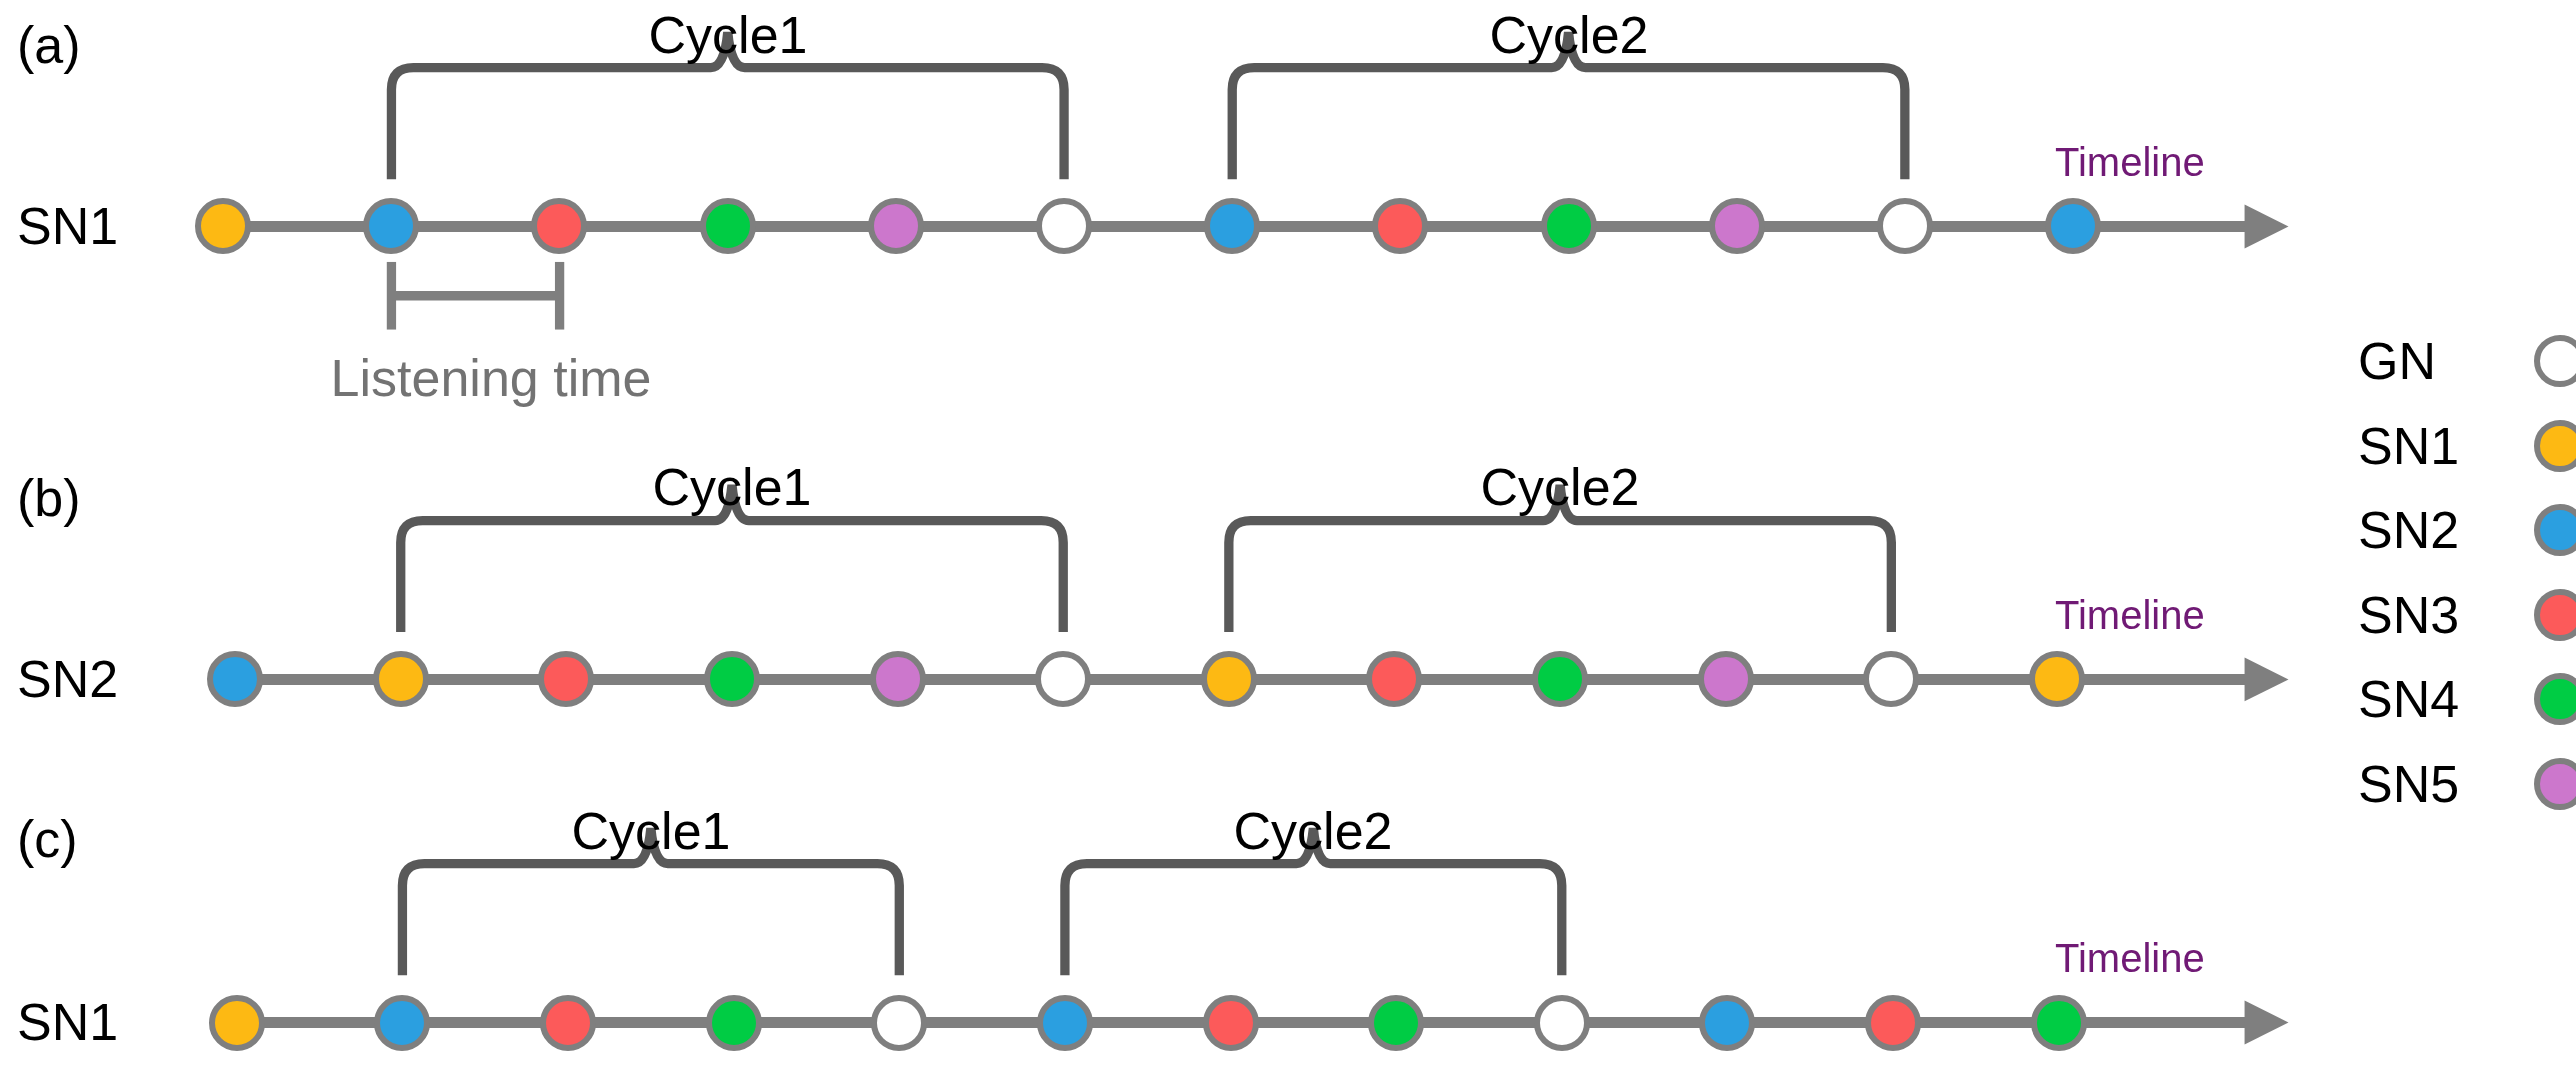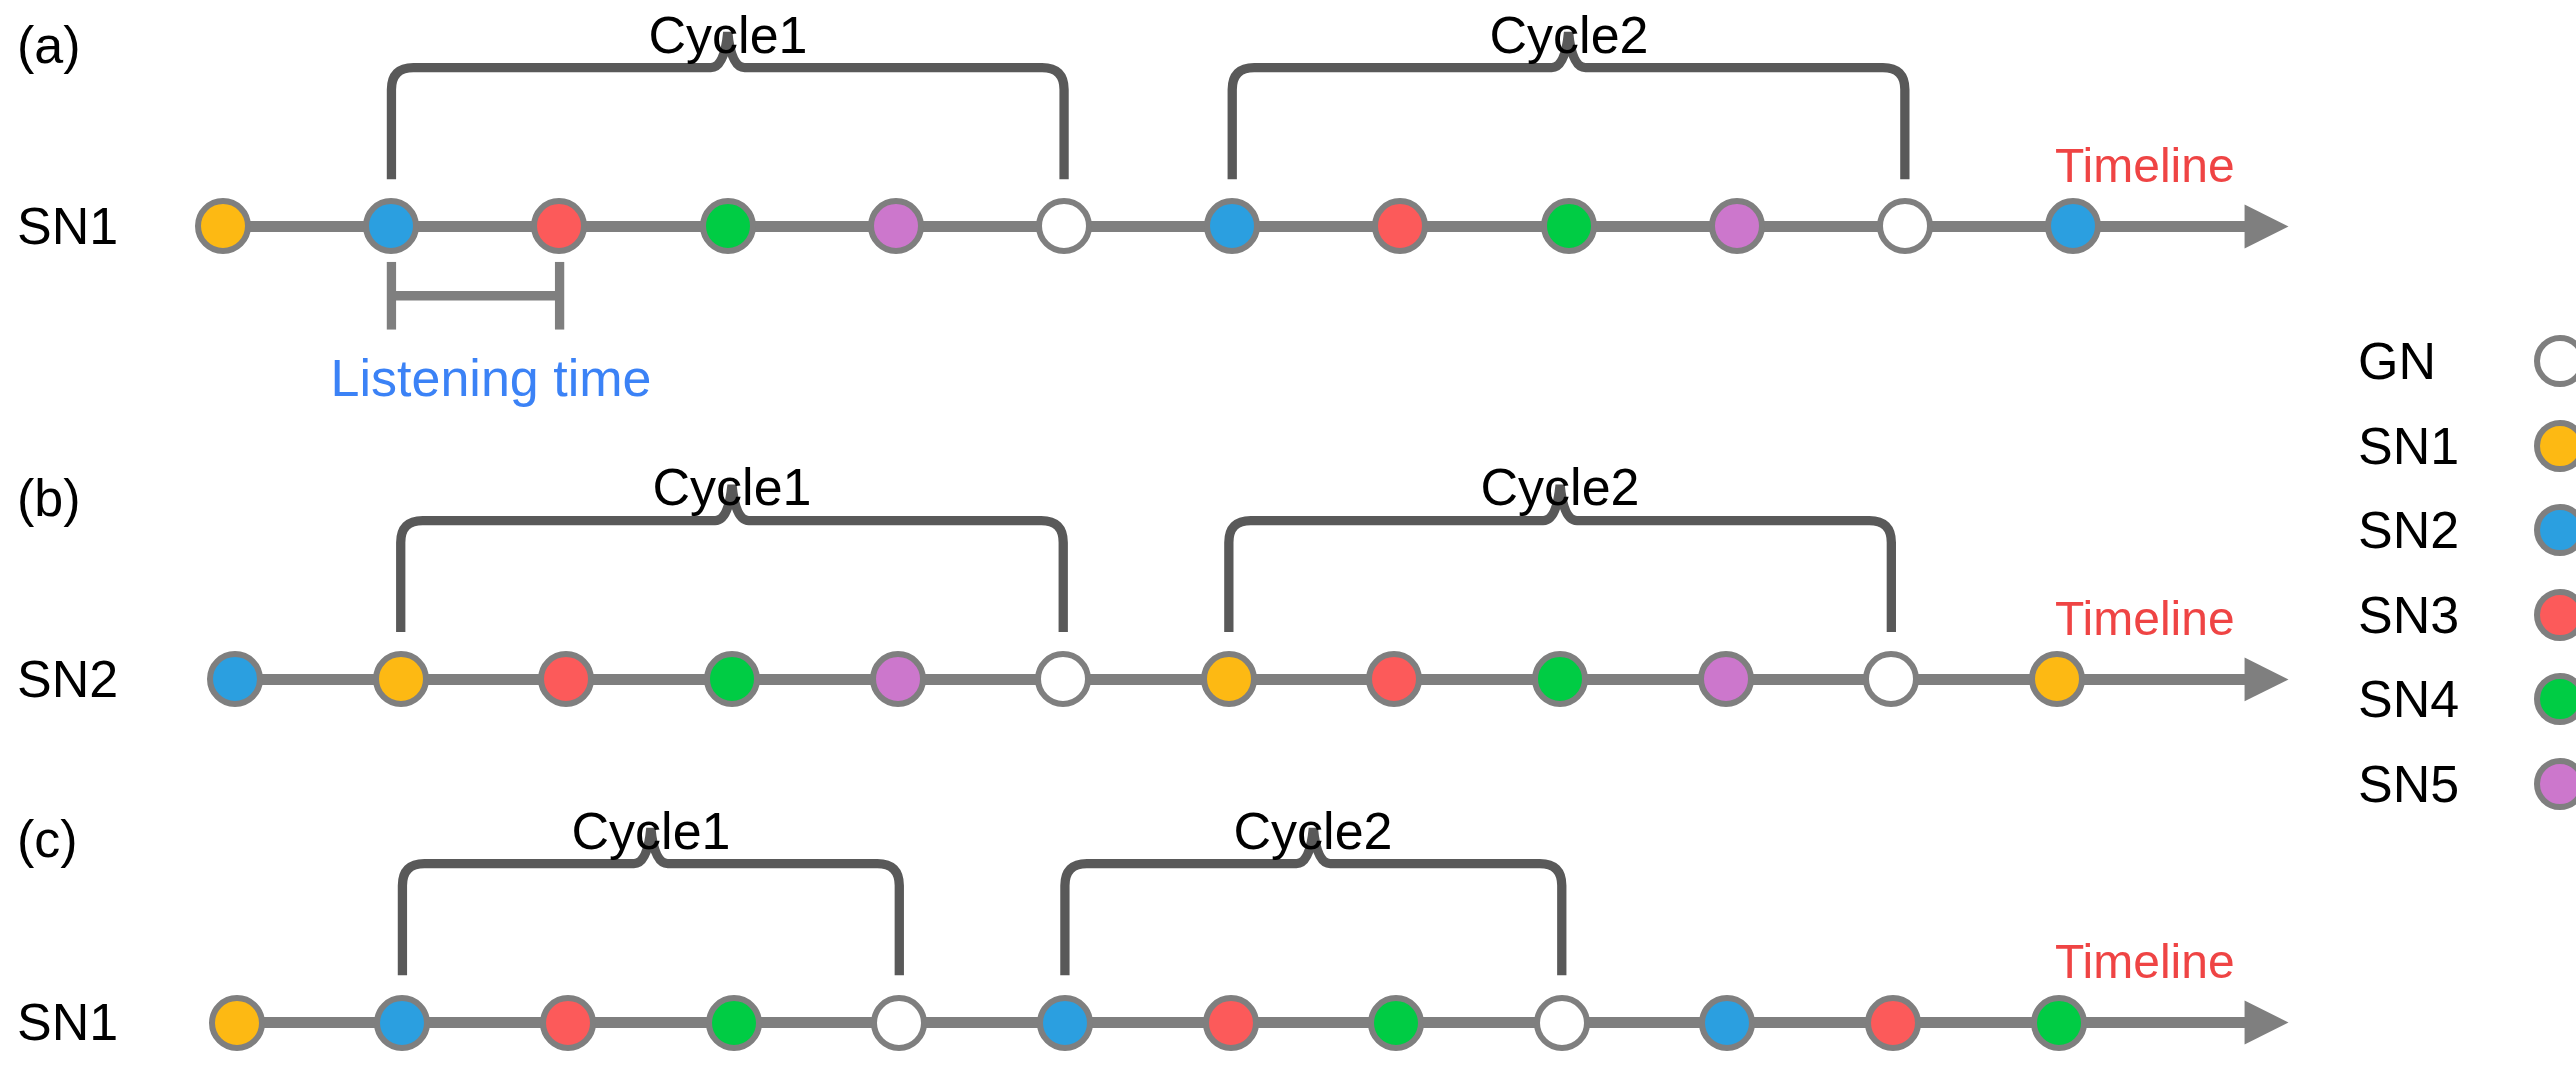--- a/index.html
+++ b/index.html
@@ -30,30 +30,30 @@
     position:absolute;
     font-size:52px;
     line-height:1;
     color:#000;
     white-space:nowrap;
     text-align:center;
     transform:translateX(-50%);
   }
   .timeline-label{
     position:absolute;
-    font-size:48px;
+    font-size:40px;
     line-height:1;
-    color:#ef4444;
+    color:#701a75;
     white-space:nowrap;
   }
   .listen-label{
     position:absolute;
     font-size:52px;
     line-height:1;
-    color:#3b82f6;
+    color:#737373;
     white-space:nowrap;
     transform:translateX(-50%);
   }
 
   
   .row-svg{position:absolute;left:0;top:0;overflow:visible;}
 
   
   .node{
     position:absolute;

